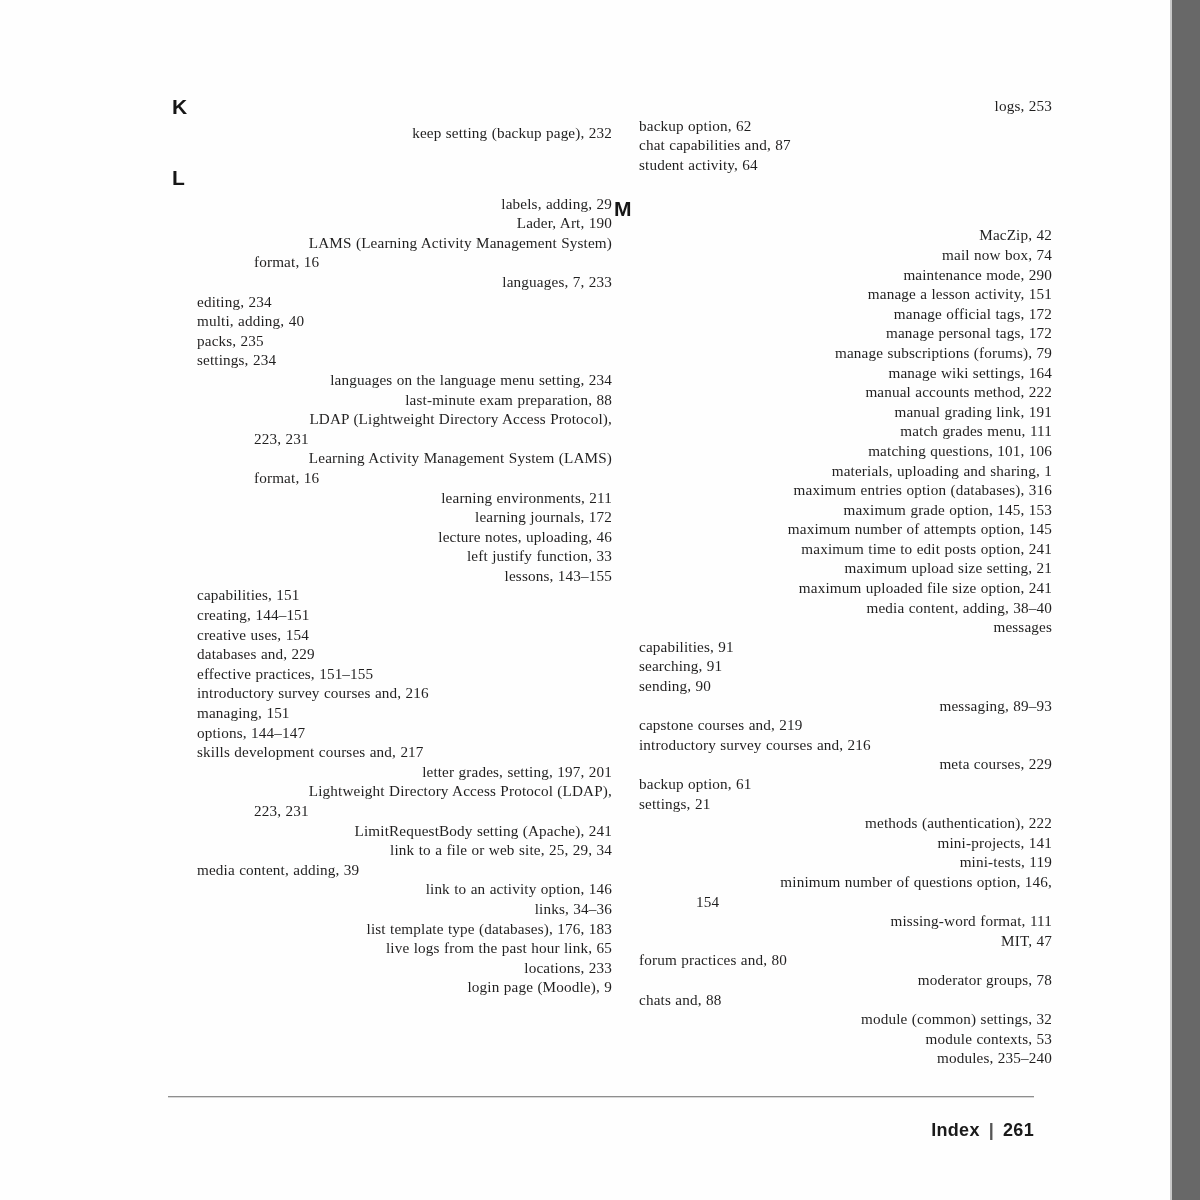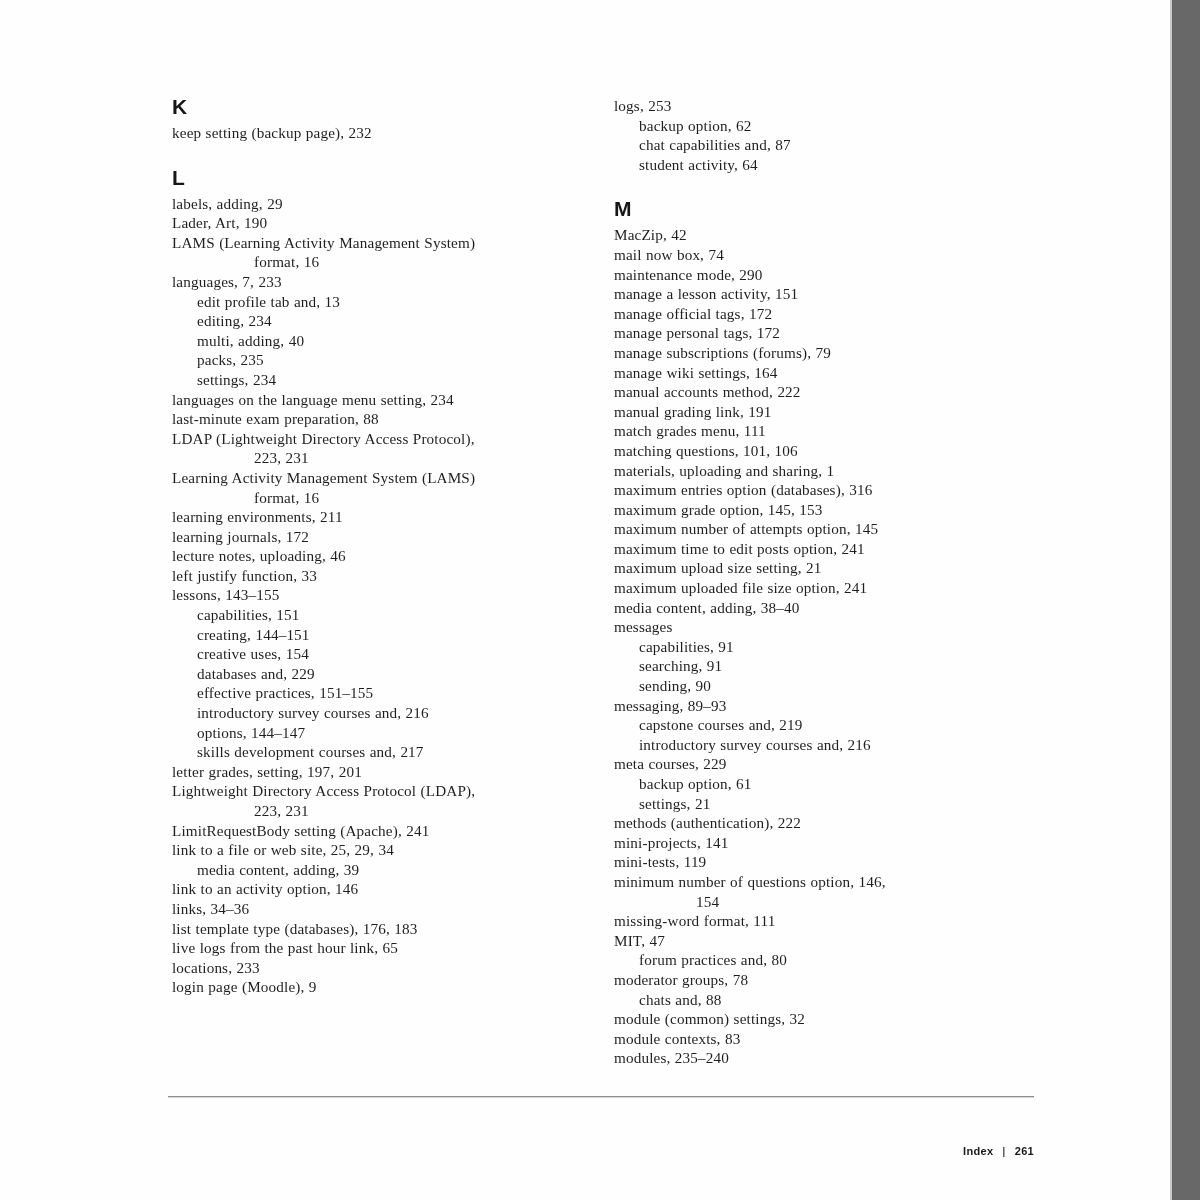--- a/index.html
+++ b/index.html
@@ -71,46 +71,46 @@
   
   .entry {
     font-size: 15.2px;
     line-height: 19.6px;
     color: #201f1f;
     margin: 0;
     white-space: pre-wrap;
     letter-spacing: 0.15px;
     word-spacing: 0.4px;
   }
-  .entry.lvl0 { padding-left: 0px; }
+  .entry.lvl0 { padding-left: 0px; text-align: right; }
   .entry.lvl1 { padding-left: 25px; }
   .entry.turn { padding-left: 82px; }
 
   
   .blockgap { height: 24px; }
 
   
   .footer-rule {
     position: absolute;
     left: 168px;
     top: 1096px;
     width: 866px;
     height: 0;
     border-top: 1px solid #8e8e8e;
     border-bottom: 1px solid #d8d8d8;
   }
   .footer {
     position: absolute;
     left: 168px;
-    top: 1145px;
+    top: 1120px;
     width: 866px;
     text-align: right;
     font-family: "Liberation Sans", "DejaVu Sans", sans-serif;
     font-weight: bold;
-    font-size: 11px;
+    font-size: 18px;
     color: #1a1a1a;
     letter-spacing: 0.3px;
   }
   .footer .sep {
     display: inline-block;
     padding: 0 9px;
     font-weight: bold;
     color: #555;
   }
 </style>
@@ -123,21 +123,20 @@
     <div class="col left" id="col-left">
         <div class="letter">K</div>
         <div class="entry lvl0">keep setting (backup page), 232</div>
         <div class="blockgap"></div>
         <div class="letter">L</div>
         <div class="entry lvl0">labels, adding, 29</div>
         <div class="entry lvl0">Lader, Art, 190</div>
         <div class="entry lvl0">LAMS (Learning Activity Management System)</div>
         <div class="entry turn">format, 16</div>
         <div class="entry lvl0">languages, 7, 233</div>
-        <div class="entry lvl1">edit profile tab and, 13</div>
         <div class="entry lvl1">editing, 234</div>
         <div class="entry lvl1">multi, adding, 40</div>
         <div class="entry lvl1">packs, 235</div>
         <div class="entry lvl1">settings, 234</div>
         <div class="entry lvl0">languages on the language menu setting, 234</div>
         <div class="entry lvl0">last-minute exam preparation, 88</div>
         <div class="entry lvl0">LDAP (Lightweight Directory Access Protocol),</div>
         <div class="entry turn">223, 231</div>
         <div class="entry lvl0">Learning Activity Management System (LAMS)</div>
         <div class="entry turn">format, 16</div>
@@ -145,20 +144,21 @@
         <div class="entry lvl0">learning journals, 172</div>
         <div class="entry lvl0">lecture notes, uploading, 46</div>
         <div class="entry lvl0">left justify function, 33</div>
         <div class="entry lvl0">lessons, 143–155</div>
         <div class="entry lvl1">capabilities, 151</div>
         <div class="entry lvl1">creating, 144–151</div>
         <div class="entry lvl1">creative uses, 154</div>
         <div class="entry lvl1">databases and, 229</div>
         <div class="entry lvl1">effective practices, 151–155</div>
         <div class="entry lvl1">introductory survey courses and, 216</div>
+        <div class="entry lvl1">managing, 151</div>
         <div class="entry lvl1">options, 144–147</div>
         <div class="entry lvl1">skills development courses and, 217</div>
         <div class="entry lvl0">letter grades, setting, 197, 201</div>
         <div class="entry lvl0">Lightweight Directory Access Protocol (LDAP),</div>
         <div class="entry turn">223, 231</div>
         <div class="entry lvl0">LimitRequestBody setting (Apache), 241</div>
         <div class="entry lvl0">link to a file or web site, 25, 29, 34</div>
         <div class="entry lvl1">media content, adding, 39</div>
         <div class="entry lvl0">link to an activity option, 146</div>
         <div class="entry lvl0">links, 34–36</div>
@@ -208,21 +208,21 @@
         <div class="entry lvl0">mini-projects, 141</div>
         <div class="entry lvl0">mini-tests, 119</div>
         <div class="entry lvl0">minimum number of questions option, 146,</div>
         <div class="entry turn">154</div>
         <div class="entry lvl0">missing-word format, 111</div>
         <div class="entry lvl0">MIT, 47</div>
         <div class="entry lvl1">forum practices and, 80</div>
         <div class="entry lvl0">moderator groups, 78</div>
         <div class="entry lvl1">chats and, 88</div>
         <div class="entry lvl0">module (common) settings, 32</div>
-        <div class="entry lvl0">module contexts, 83</div>
+        <div class="entry lvl0">module contexts, 53</div>
         <div class="entry lvl0">modules, 235–240</div>
       </div>
   </div>
 
   <div class="footer-rule"></div>
 
   <div class="footer">
     <span>Index</span><span class="sep">|</span><span>261</span>
   </div>
 

